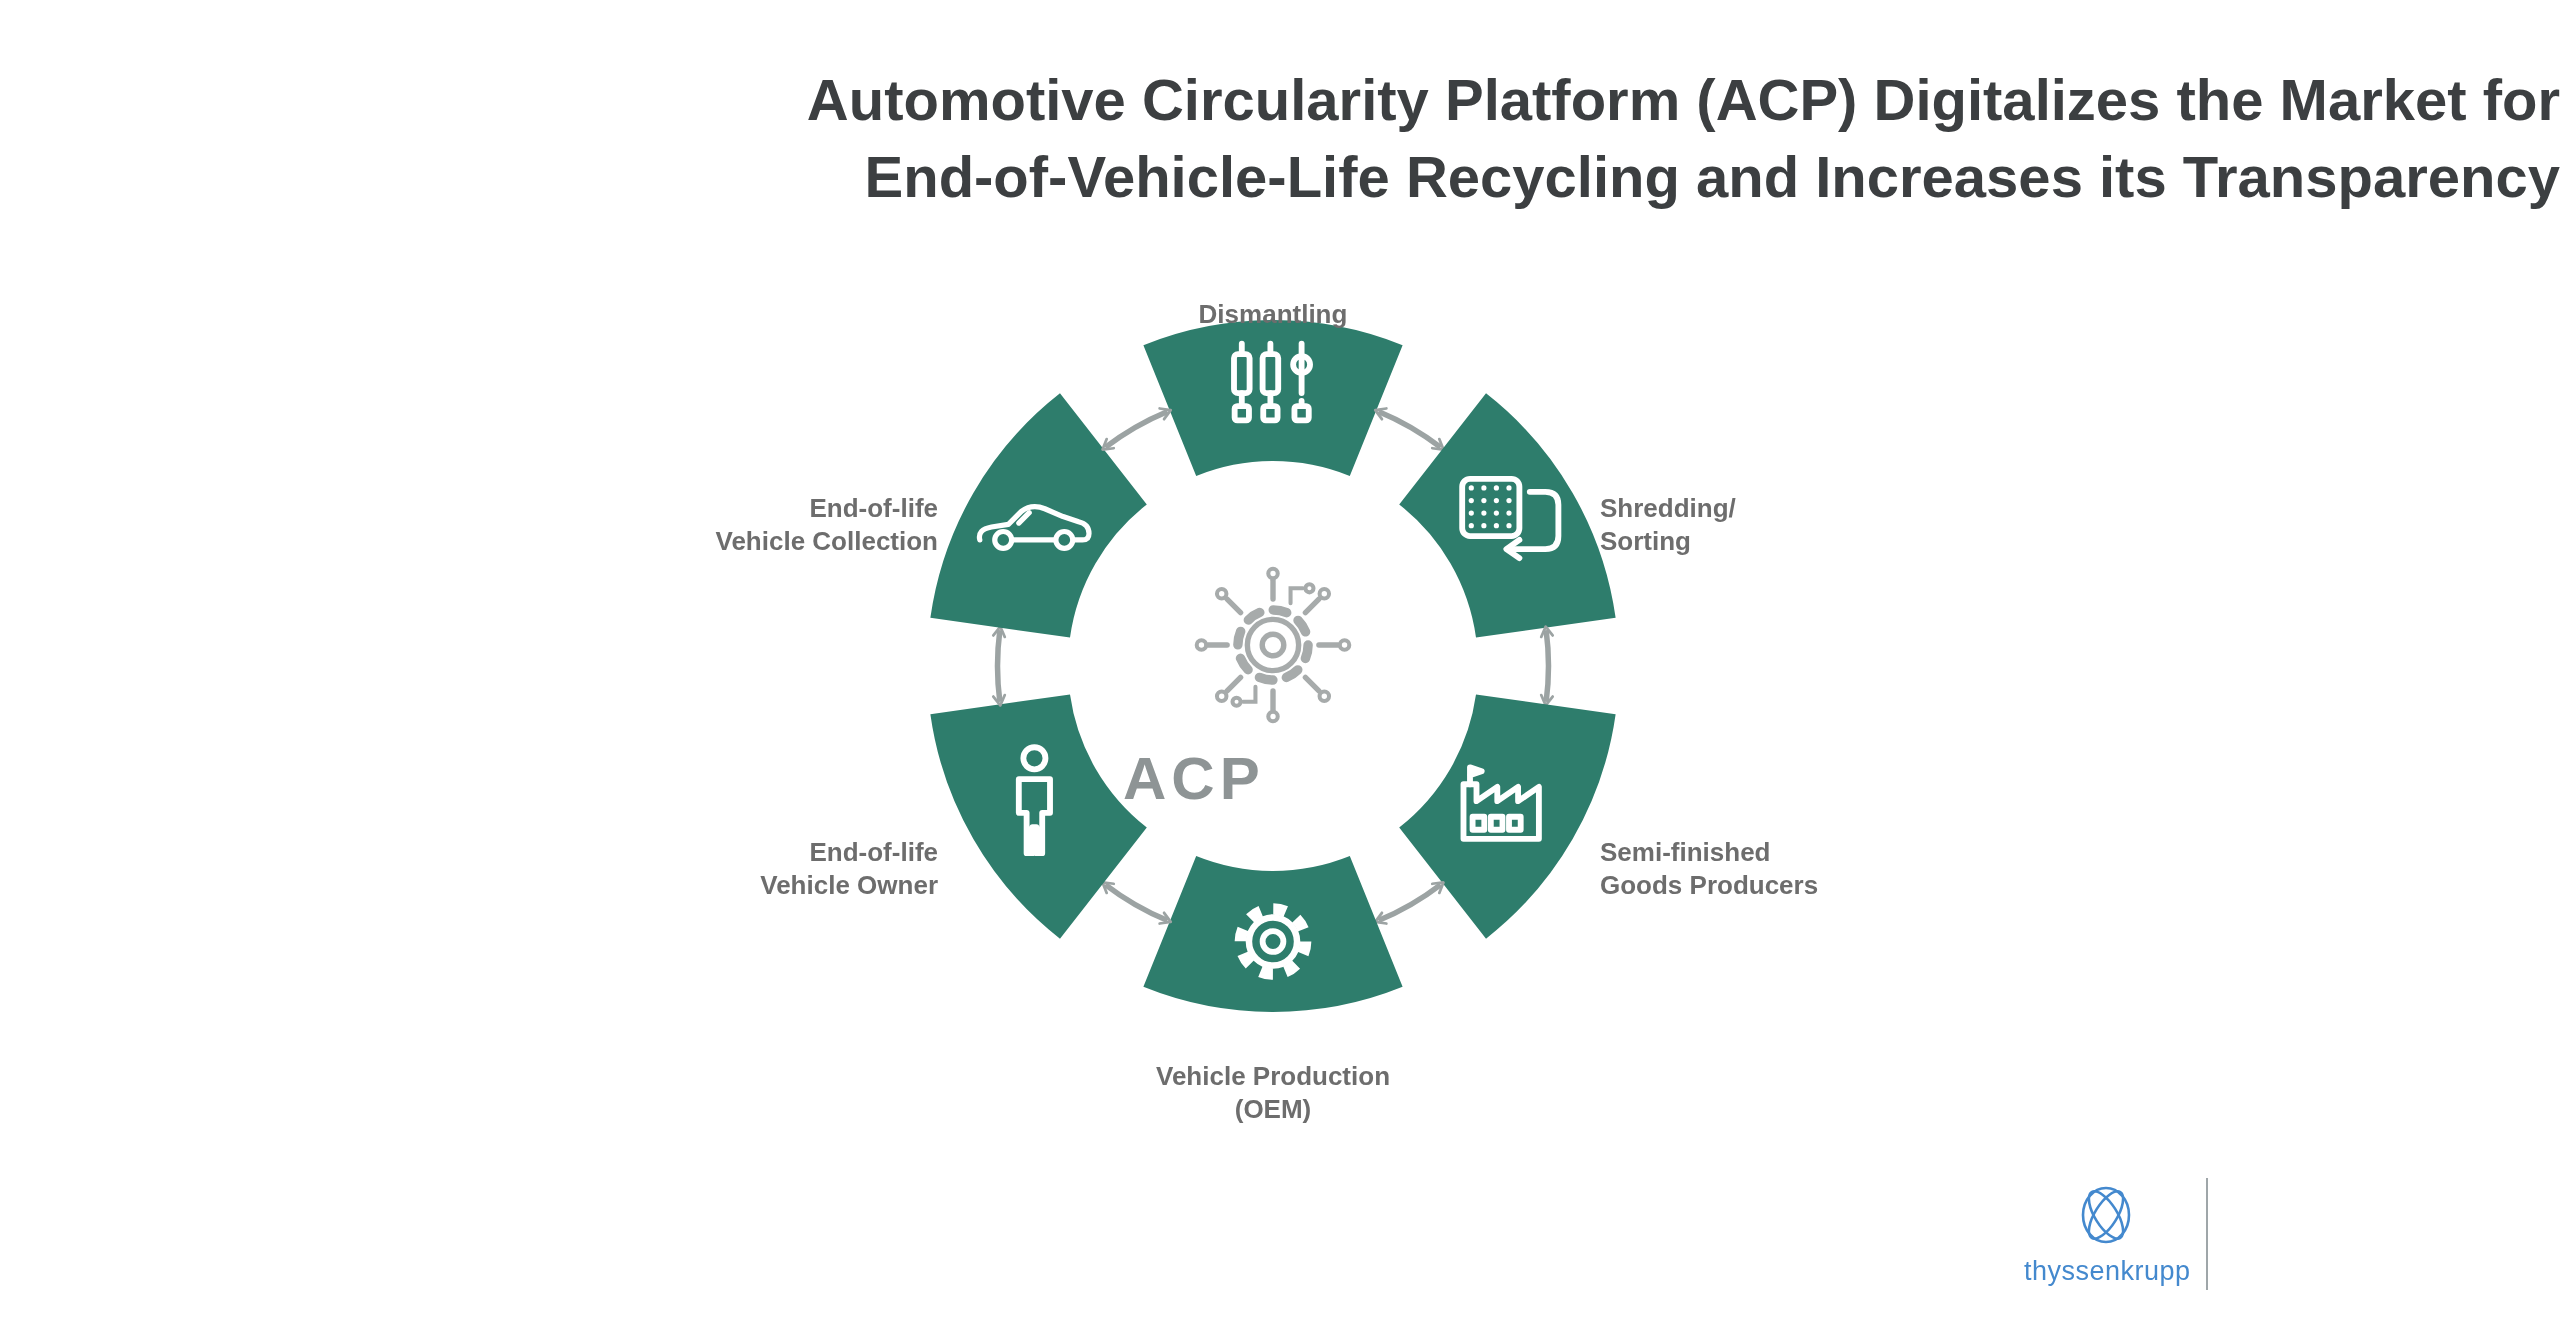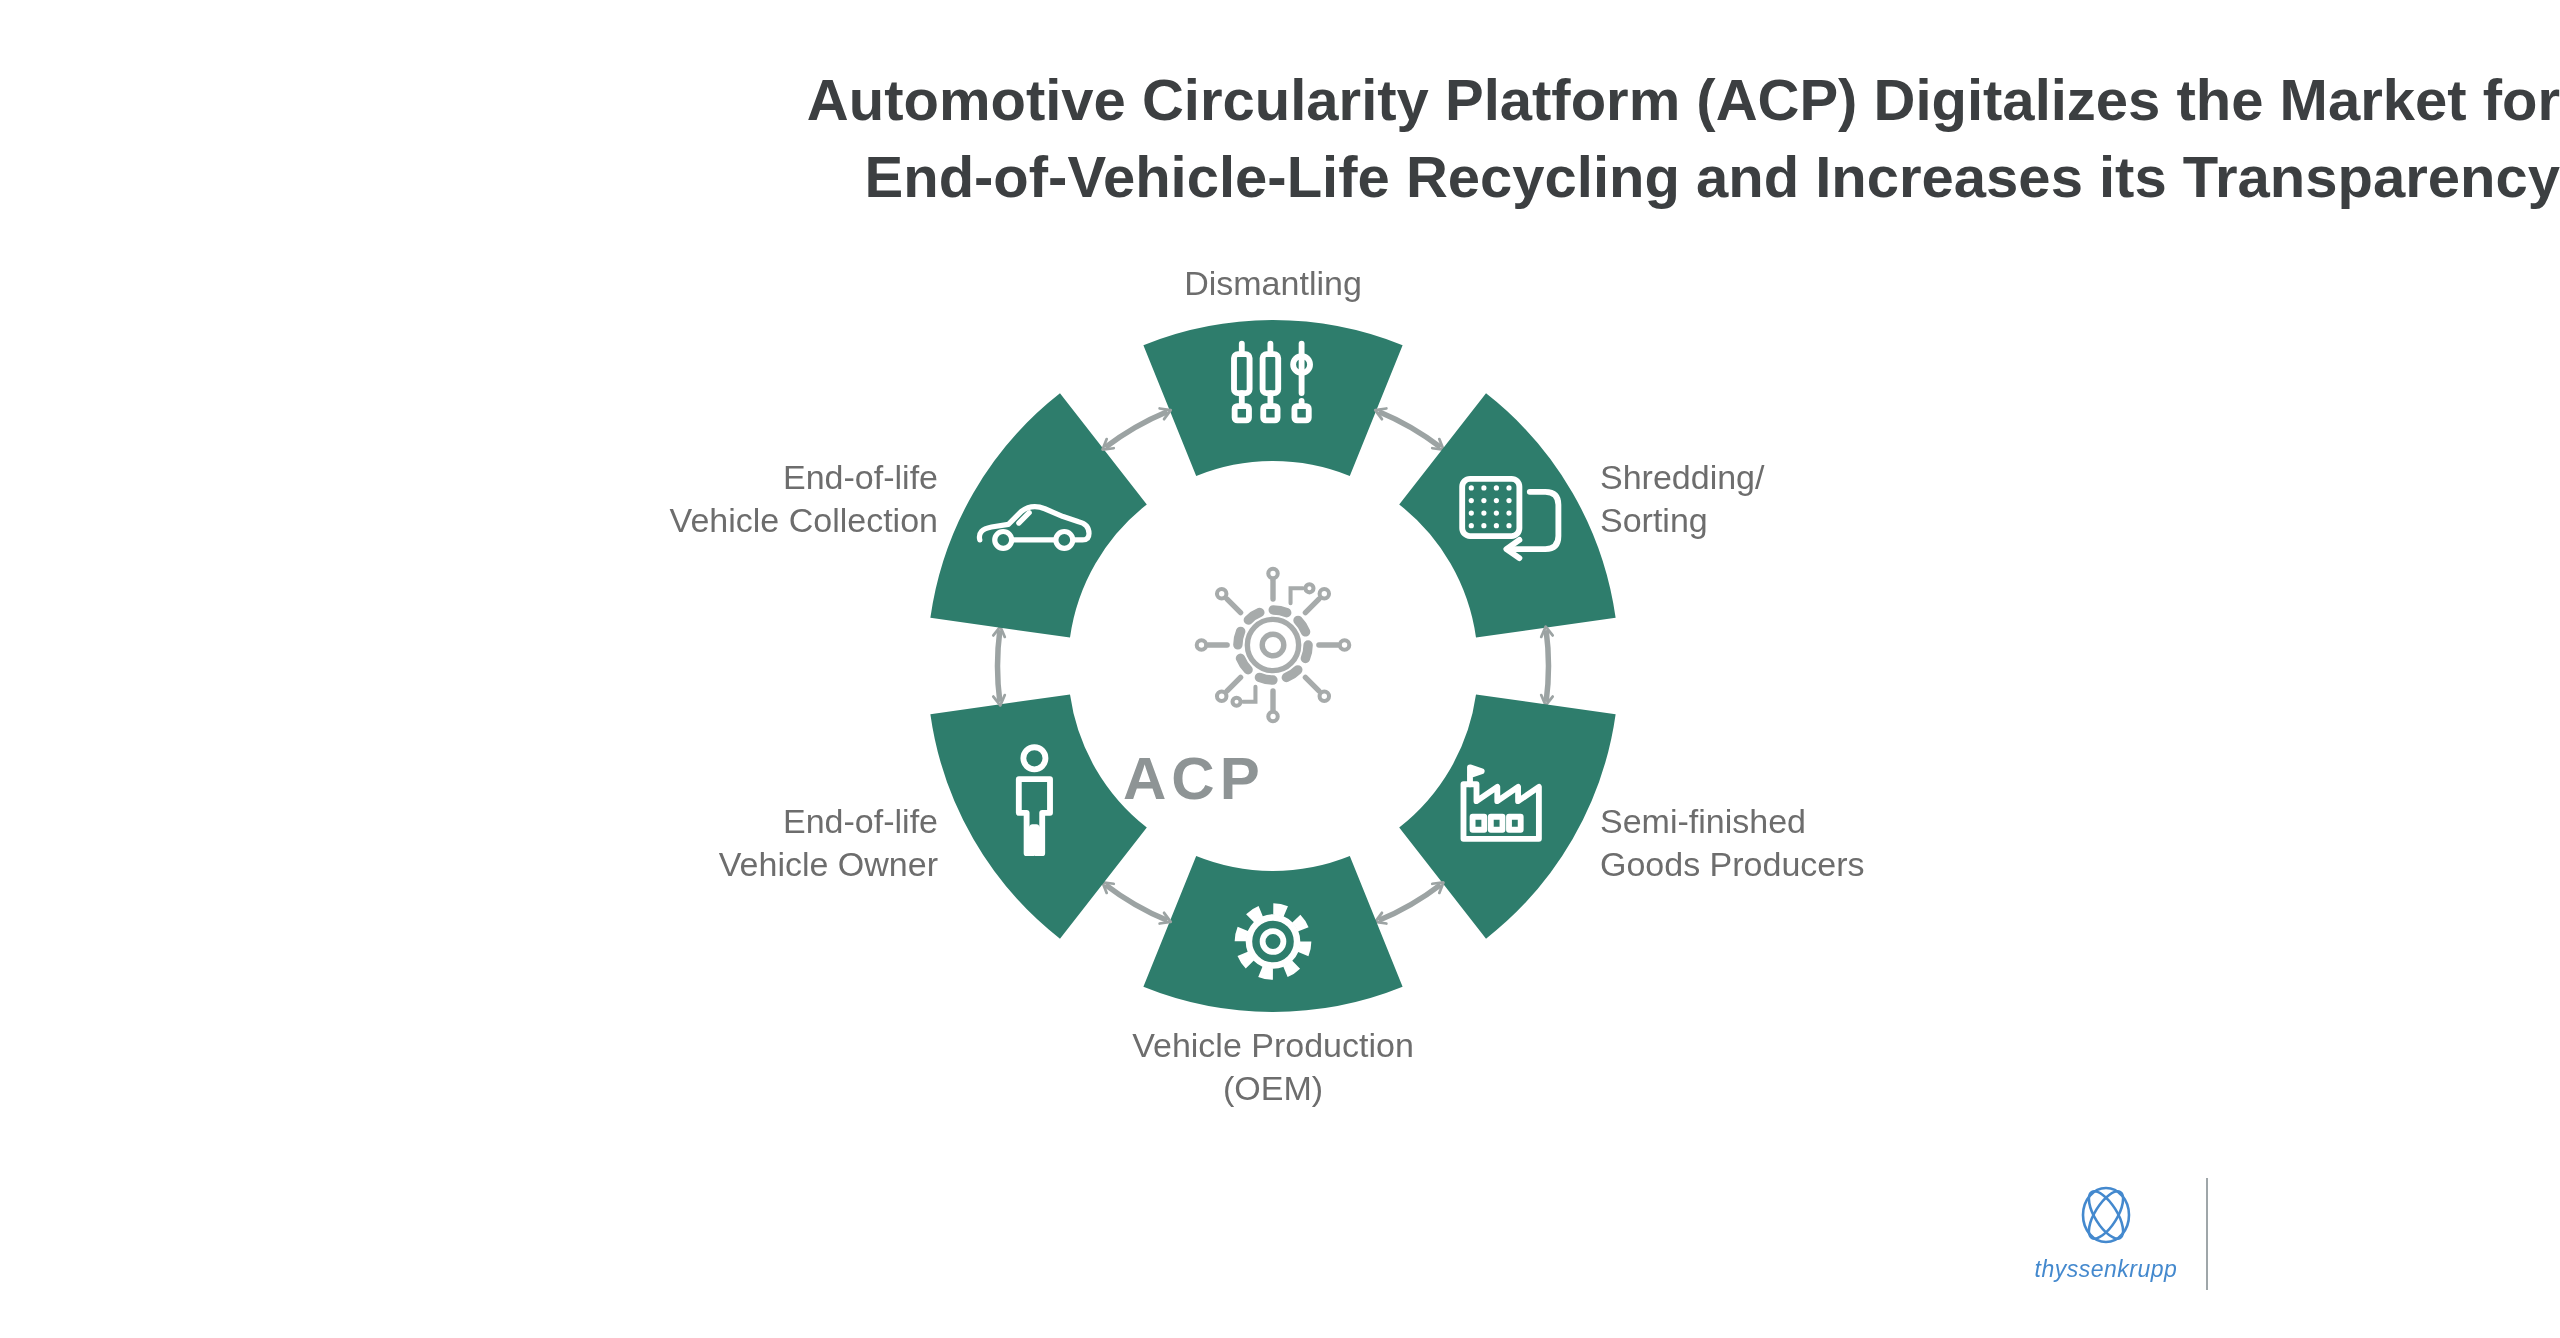--- a/index.html
+++ b/index.html
@@ -9,40 +9,40 @@
 
   .title {
     position:absolute; top:62px; left:0; width:100%;
     text-align:right; font-size:58px; font-weight:700;
     color:var(--title-color); line-height:1.32; white-space:pre-line;
   }
 
   #diagram-svg { position:absolute; left:773px; top:166px; }
 
   .seg-label {
-    position:absolute; font-size:34px; font-weight:400;
-    color:var(--label-gray); line-height:1.26; white-space:pre-line;
+    position:absolute; font-size:26px; font-weight:700;
+    color:var(--label-gray); line-height:1.26; white-space:pre-line;margin-top:36px;
   }
   #label-dismantling       { left:1073px; top:262px;  width:400px; text-align:center; }
   #label-shredding-sorting { left:1600px; top:456px; }
   #label-semi-finished     { left:1600px; top:800px; }
   #label-vehicle-production{ left:1073px; top:1024px; width:400px; text-align:center; }
   #label-eol-owner         { left:538px;  top:800px;  width:400px; text-align:right; }
   #label-eol-collection    { left:538px;  top:456px;  width:400px; text-align:right; }
 
   .acp {
     position:absolute; left:1123px; top:744px; width:300px; text-align:left;
     font-size:60px; font-weight:700; letter-spacing:5px; color:var(--acp-gray);
   }
 
   .center-icon { color:var(--center-icon-gray); }
   .arrowhead { stroke:var(--arrow-gray); fill:none; stroke-width:2; stroke-linecap:round; stroke-linejoin:round; }
 
   .tk-block { position:absolute; left:2024px; top:1180px; width:164px; text-align:center; }
-  .tk-text { font-size:23px; color:var(--thyssenkrupp-blue); margin-top:2px; letter-spacing:0.5px;font-style:italic; }
+  .tk-text { font-size:27px; color:var(--thyssenkrupp-blue); margin-top:2px; letter-spacing:0.5px; }
   .logo-divider { position:absolute; left:2206px; top:1178px; width:2px; height:112px; background:var(--divider-gray); }
   .novelis {
     position:absolute; left:2240px; top:1196px;
     font-size:70px; font-weight:400; letter-spacing:2px; color:var(--novelis-green);
   }
 </style>
 </head>
 <body>
 
 <div class="page">

